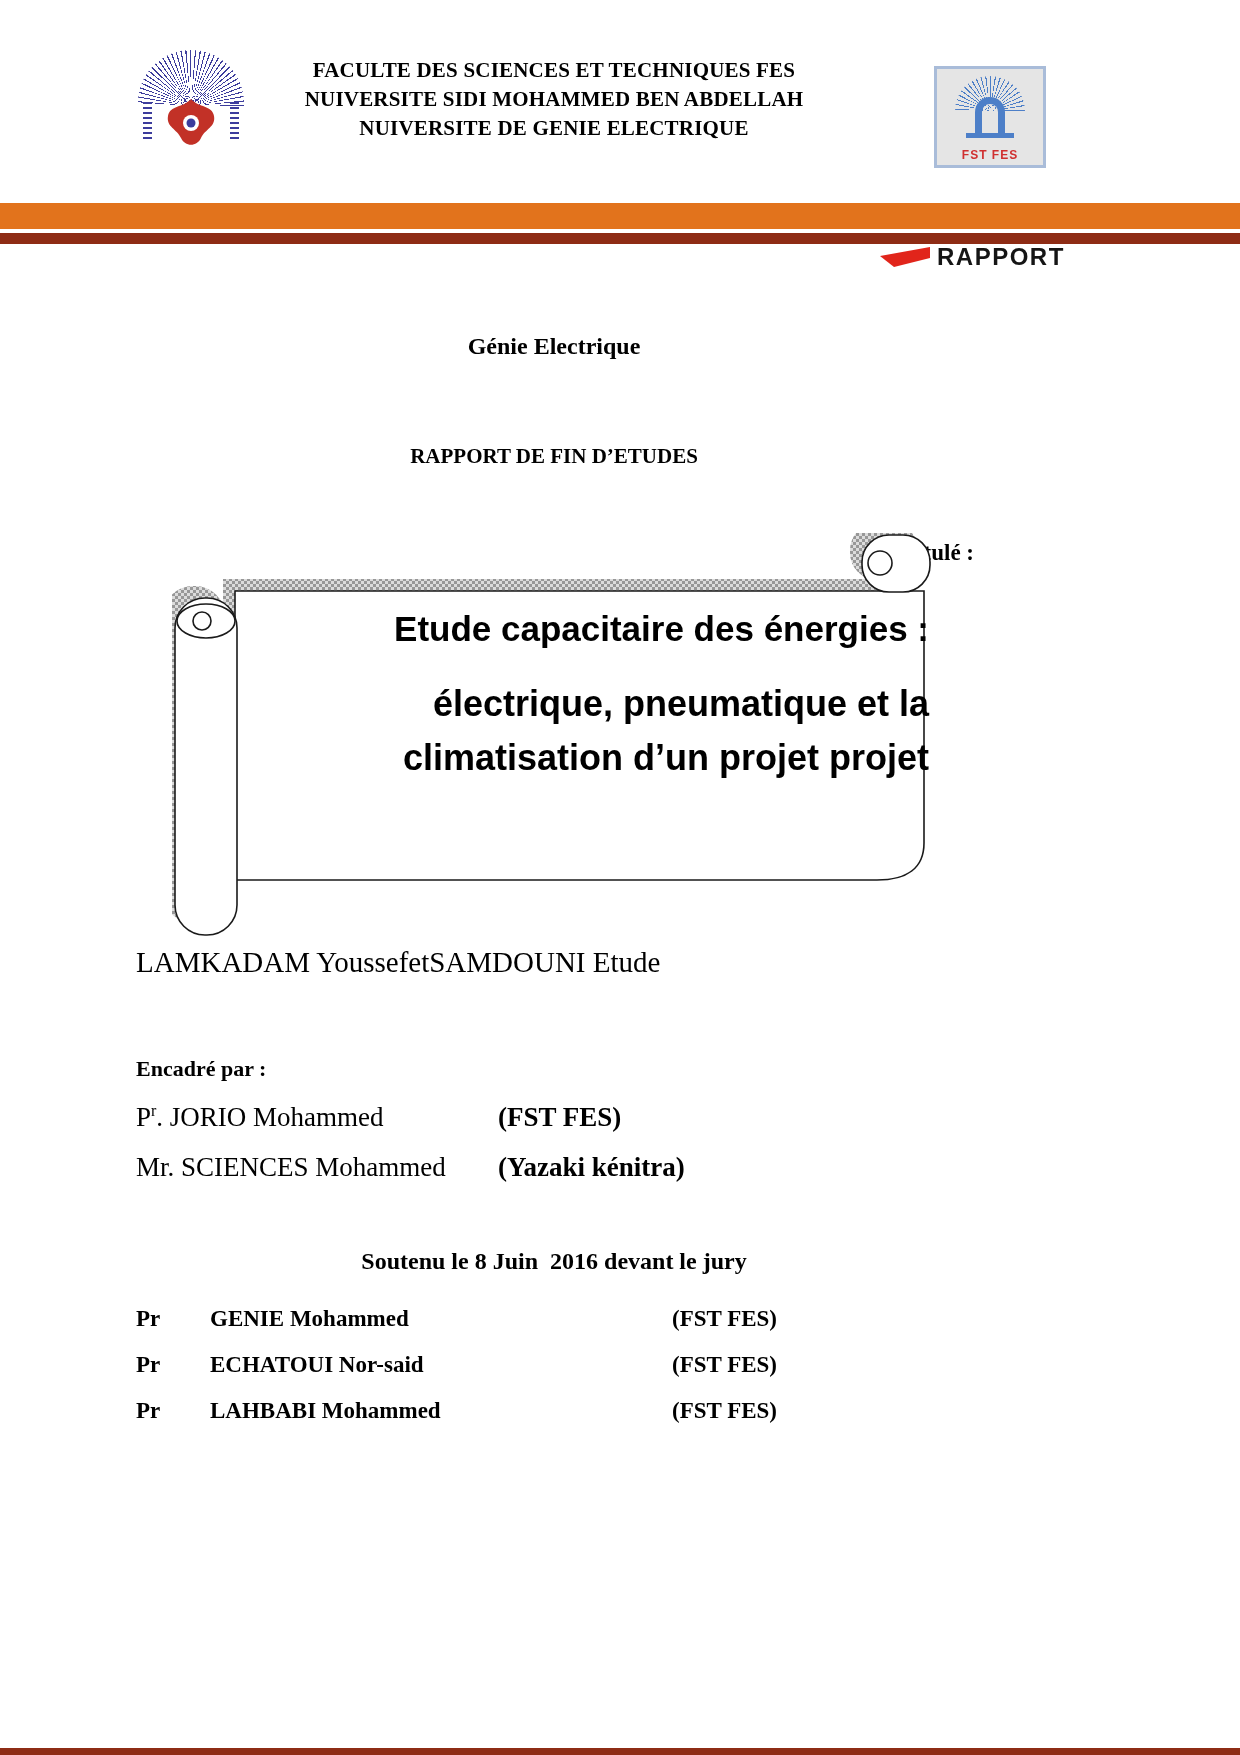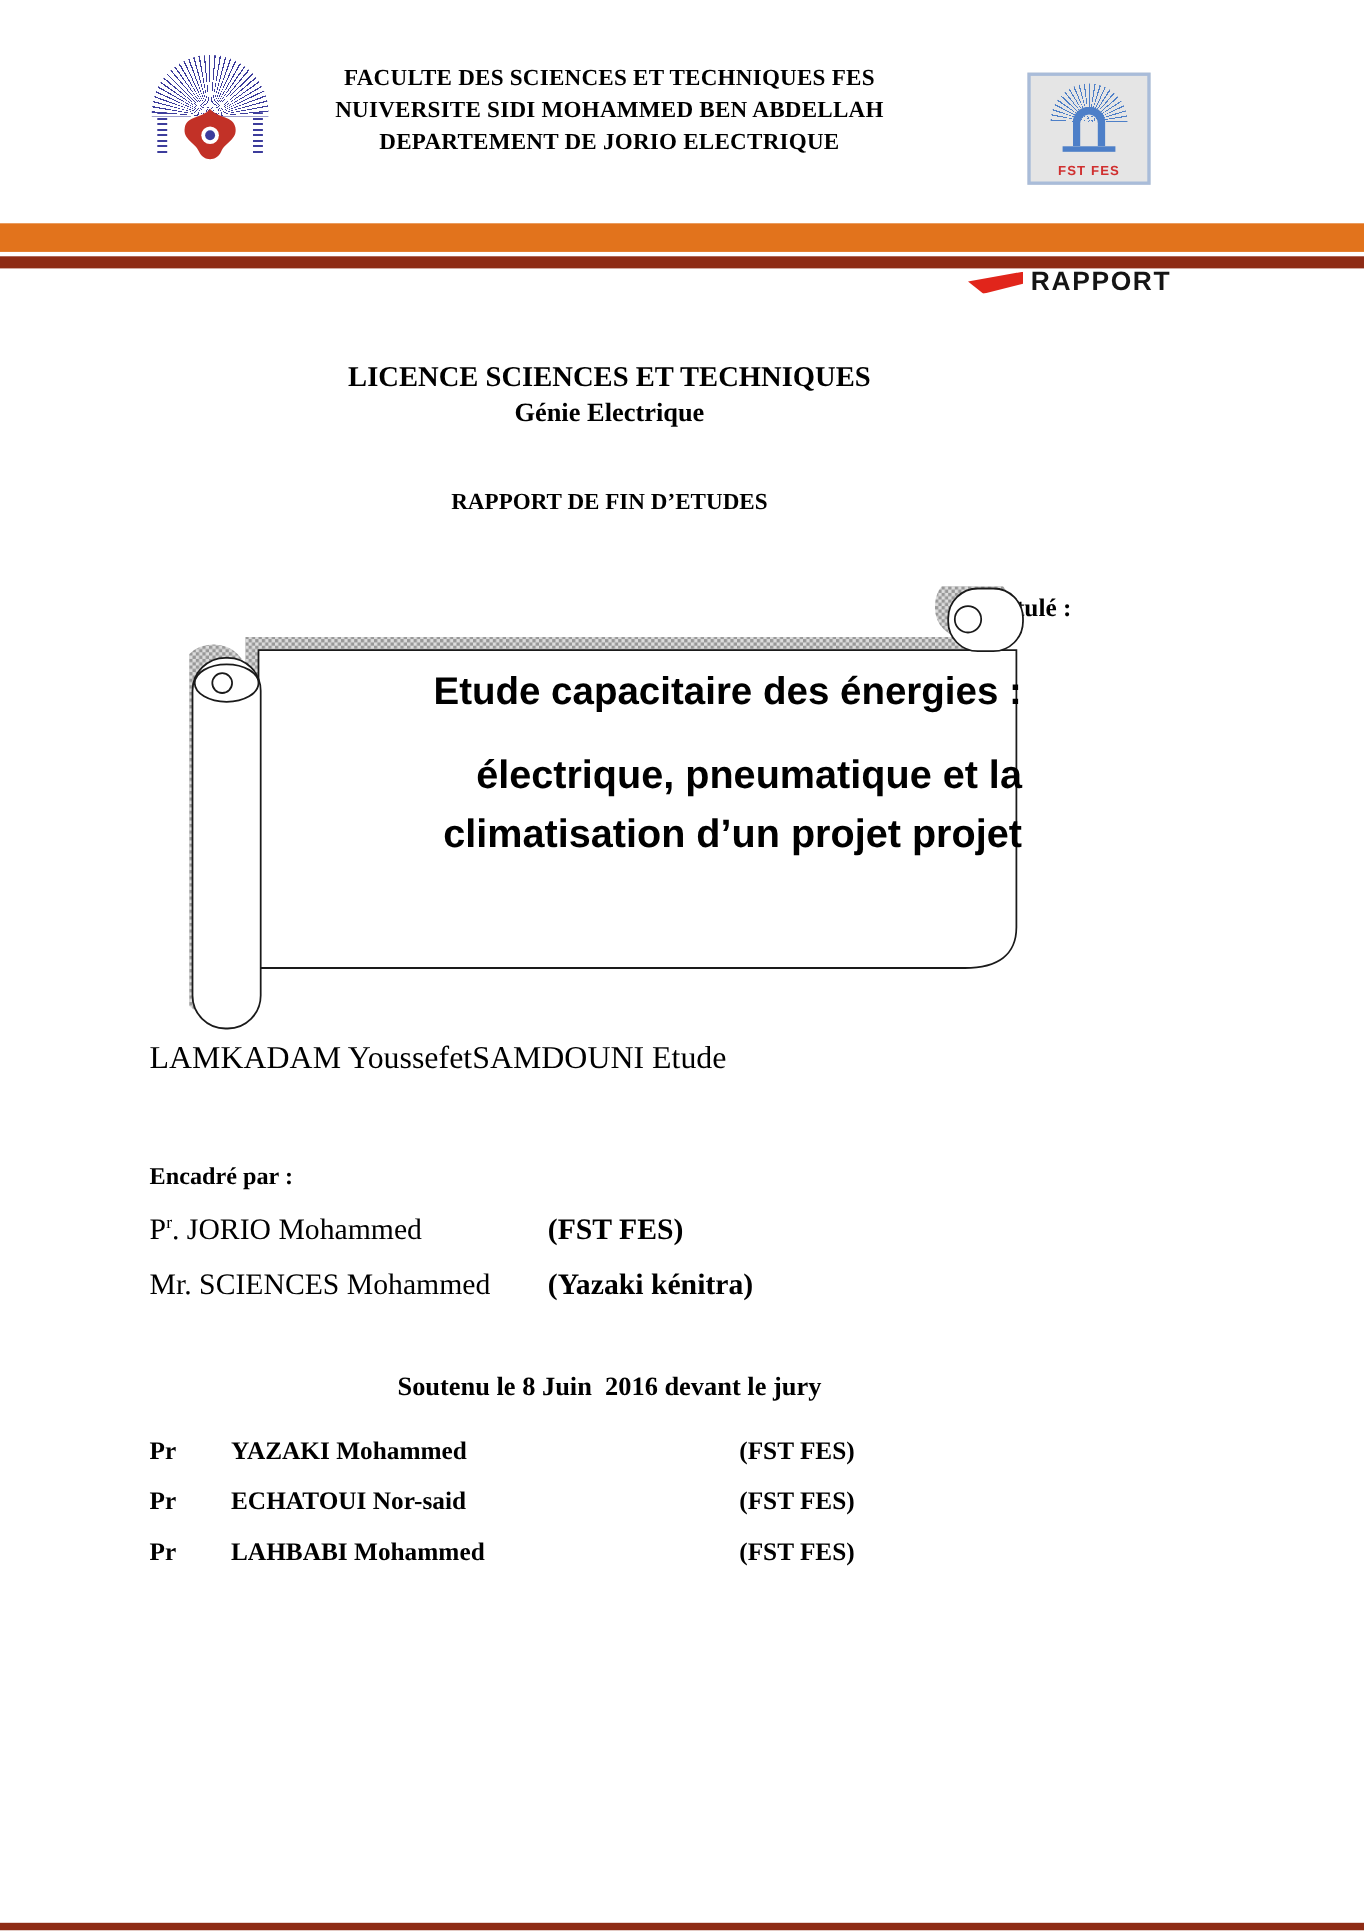--- a/index.html
+++ b/index.html
@@ -102,40 +102,39 @@
     <circle cx="32" cy="26" r="8" fill="#ffffff"></circle>
     <circle cx="32" cy="26" r="4.5" fill="#3c3c9c"></circle>
   </svg>
   <div class="uni-col uni-col-l"></div>
   <div class="uni-col uni-col-r"></div>
 </div>
 
 <div class="abs header-text">
   <div>FACULTE DES SCIENCES ET TECHNIQUES FES</div>
   <div>NUIVERSITE SIDI MOHAMMED BEN ABDELLAH</div>
-  <div>DEPARTEMENT DE JORIO ELECTRIQUE</div>
+  <div>NUIVERSITE DE GENIE ELECTRIQUE</div>
 </div>
 
 <div class="abs fst-logo">
   <div class="fst-rays"></div>
   <div class="fst-arch"></div>
   <div class="fst-base"></div>
   <div class="fst-label">FST FES</div>
 </div>
 
 <div class="abs bar-orange"></div>
 <div class="abs bar-maroon"></div>
 
 <div class="abs yazaki">
   <span class="yz-mark"></span>
   <span class="yz-text">RAPPORT</span>
 </div>
 
 <div class="abs degree">
-  <div class="program">LICENCE SCIENCES ET TECHNIQUES</div>
   <div class="specialty">Génie Electrique</div>
 </div>
 
 <div class="abs report-type">RAPPORT DE FIN D’ETUDES</div>
 
 <div class="abs title-label">Intitulé :</div>
 
 <div class="abs scroll-wrap">
   <svg class="scroll-svg" viewBox="0 0 762 405">
     <defs>
@@ -182,21 +181,21 @@
     <span class="sup-name"><span>Mr. SCIENCES Mohammed</span><sup></sup><span></span></span>
     <span class="sup-aff">(Yazaki kénitra)</span>
   </div>
 </div>
 
 <div class="abs defense-heading">Soutenu le 8 Juin  2016 devant le jury</div>
 
 <div class="abs jury">
   <div class="jury-row">
     <span class="jury-title">Pr</span>
-    <span class="jury-name">YAZAKI Mohammed</span>
+    <span class="jury-name">GENIE Mohammed</span>
     <span class="jury-aff">(FST FES)</span>
   </div>
   <div class="jury-row">
     <span class="jury-title">Pr</span>
     <span class="jury-name">ECHATOUI Nor-said</span>
     <span class="jury-aff">(FST FES)</span>
   </div>
   <div class="jury-row">
     <span class="jury-title">Pr</span>
     <span class="jury-name">LAHBABI Mohammed</span>

